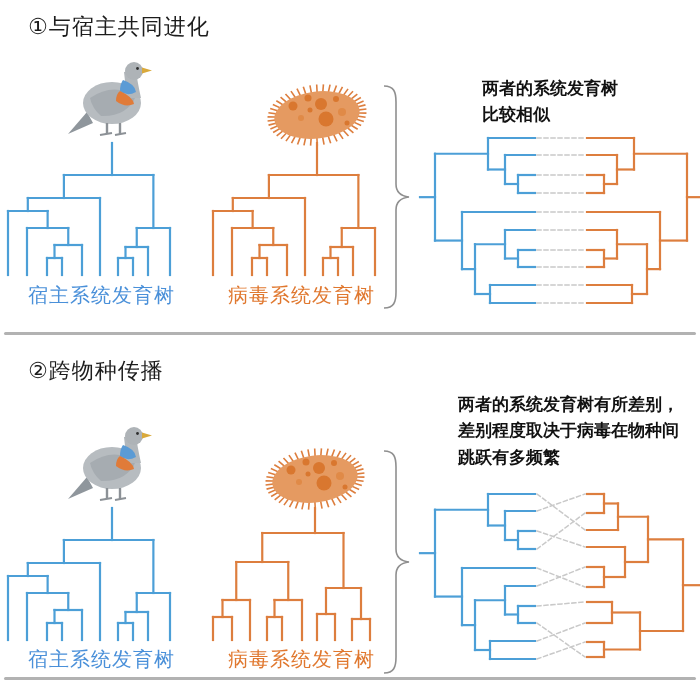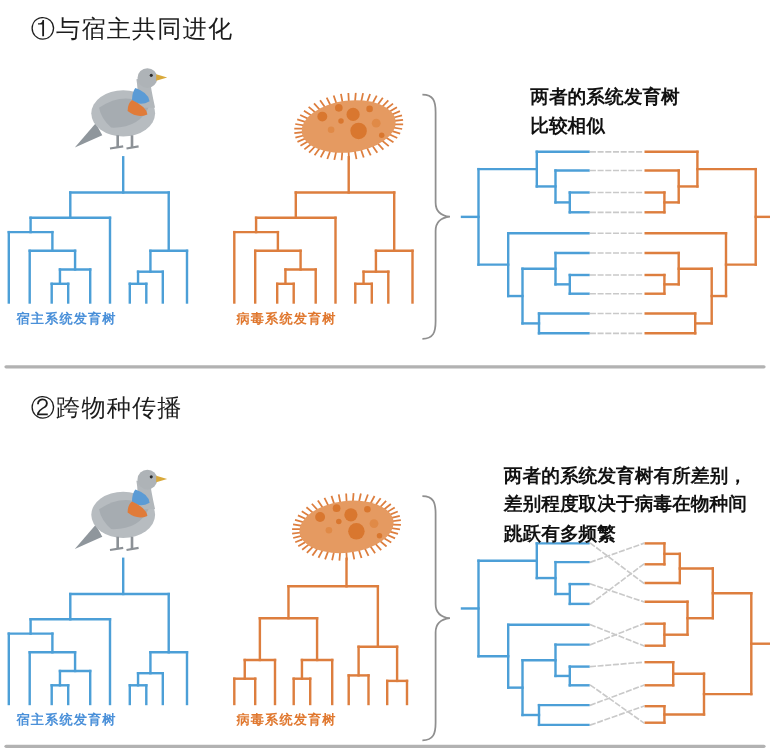--- a/index.html
+++ b/index.html
@@ -1,21 +1,21 @@
 <!DOCTYPE html>
 <html><head>
 <meta charset="utf-8">
 <style>
   html,body{margin:0;padding:0;background:#fff;}
   #page{position:relative;width:700px;height:681px;background:#ffffff;overflow:hidden;
         font-family:"Liberation Sans","DejaVu Sans",sans-serif;}
   .abs{position:absolute;}
-  .title{font-size:22px;font-weight:500;color:#1c1c1c;letter-spacing:1px;font-family:Liberation Serif, serif;}
+  .title{font-size:22px;font-weight:500;color:#1c1c1c;letter-spacing:1px;}
   .annot{font-size:17px;font-weight:700;color:#111;line-height:1.55;white-space:pre-line;}
-  .tree-label{font-size:12px;font-weight:700;text-align:left;width:160px;letter-spacing:1px;}
+  .tree-label{font-size:20px;font-weight:400;text-align:right;width:160px;letter-spacing:1px;}
   .divider{height:3px;background:#b2b2b2;border-radius:2px;}
   svg{display:block;}
 </style>
 </head>
 <body>
 
 <div id="page">
 
   <svg id="canvas" class="abs" style="left:0;top:0;" width="700" height="681" viewBox="0 0 700 681">
     <path d="M384,86 C394,86 396,92 396,102 L396,184 C396,192 400,196 409,197 C400,198 396,202 396,210 L396,292 C396,302 394,308 384,308" fill="none" stroke="#8f8f8f" stroke-width="1.6"></path>
@@ -448,19 +448,19 @@
         <circle cx="63" cy="35" r="7.5"></circle>
       <circle cx="38" cy="34" r="3" fill="#e08a47"></circle>
         <circle cx="47" cy="26" r="2.5"></circle>
       <circle cx="84" cy="39" r="2.5"></circle>
     </g>
   </svg>
 
   <div class="abs tree-label" style="left: 15px; top: 646px; color: rgb(74, 144, 217);">宿主系统发育树</div>
   <div class="abs tree-label" style="left: 215px; top: 646px; color: rgb(224, 120, 47);">病毒系统发育树</div>
 
-  <div class="abs annot" style="left:458px;top:420px;width:238px;">两者的系统发育树有所差别，
+  <div class="abs annot" style="left:458px;top:392px;width:238px;">两者的系统发育树有所差别，
 差别程度取决于病毒在物种间
 跳跃有多频繁</div>
 
   <div class="abs divider" style="left:4px;top:677px;width:692px;"></div>
 
 </div>
 
 </body></html>

